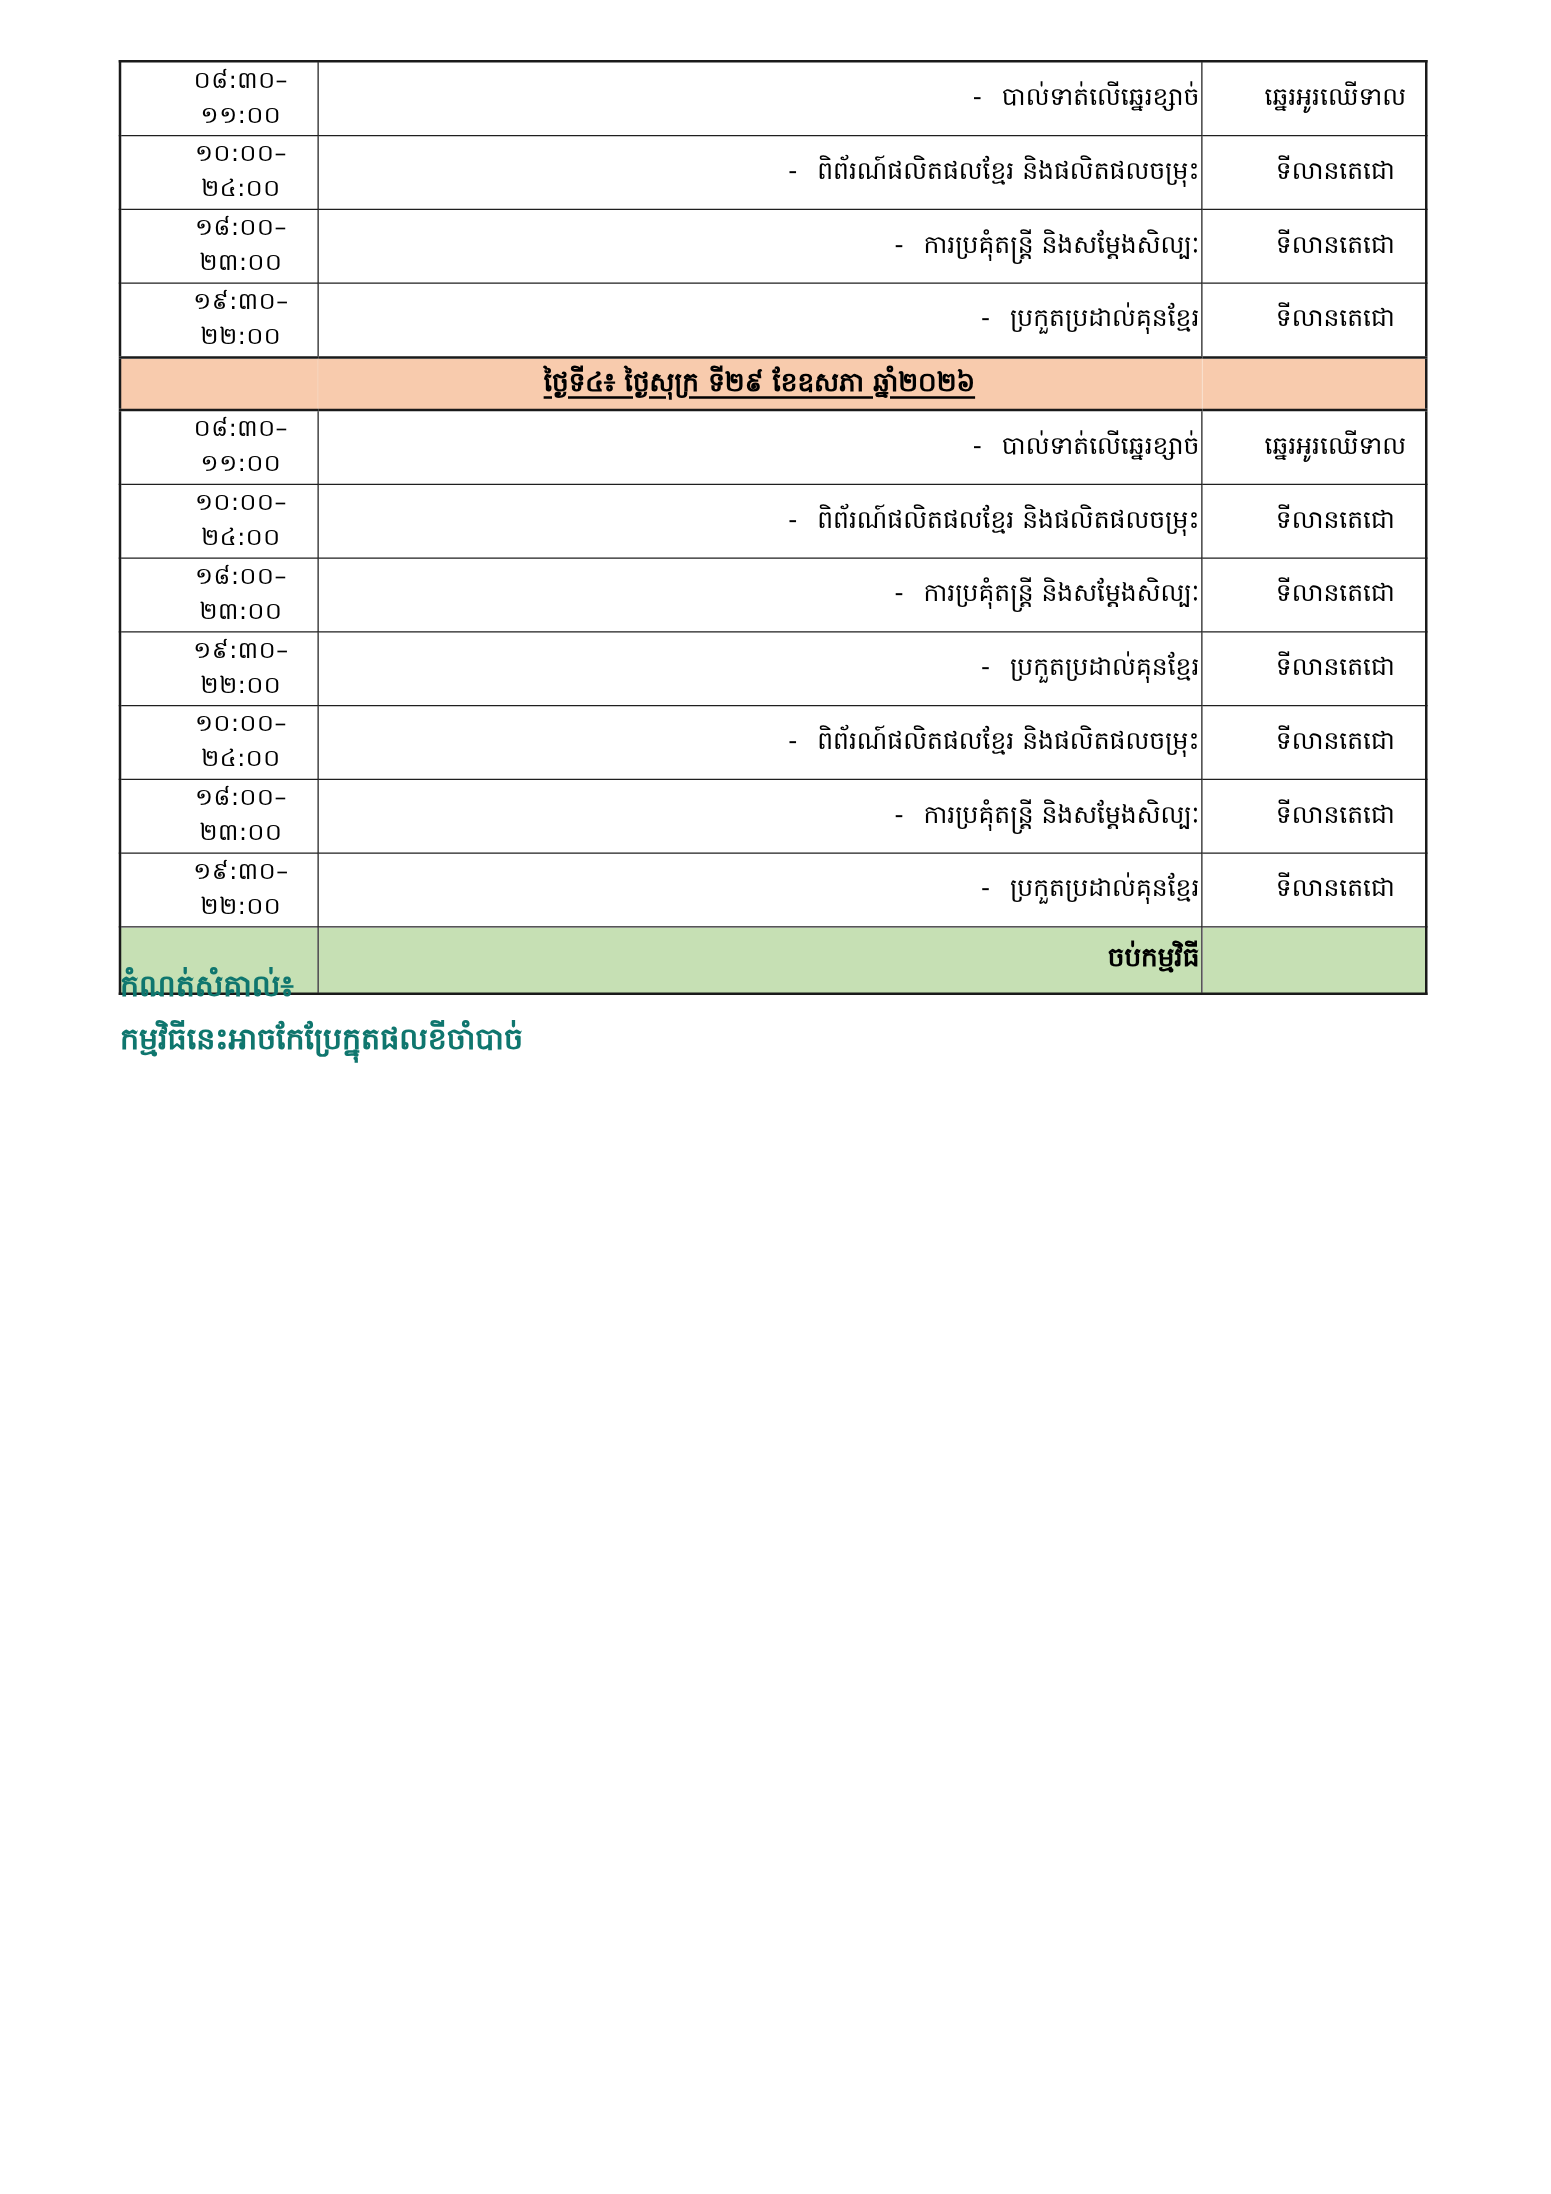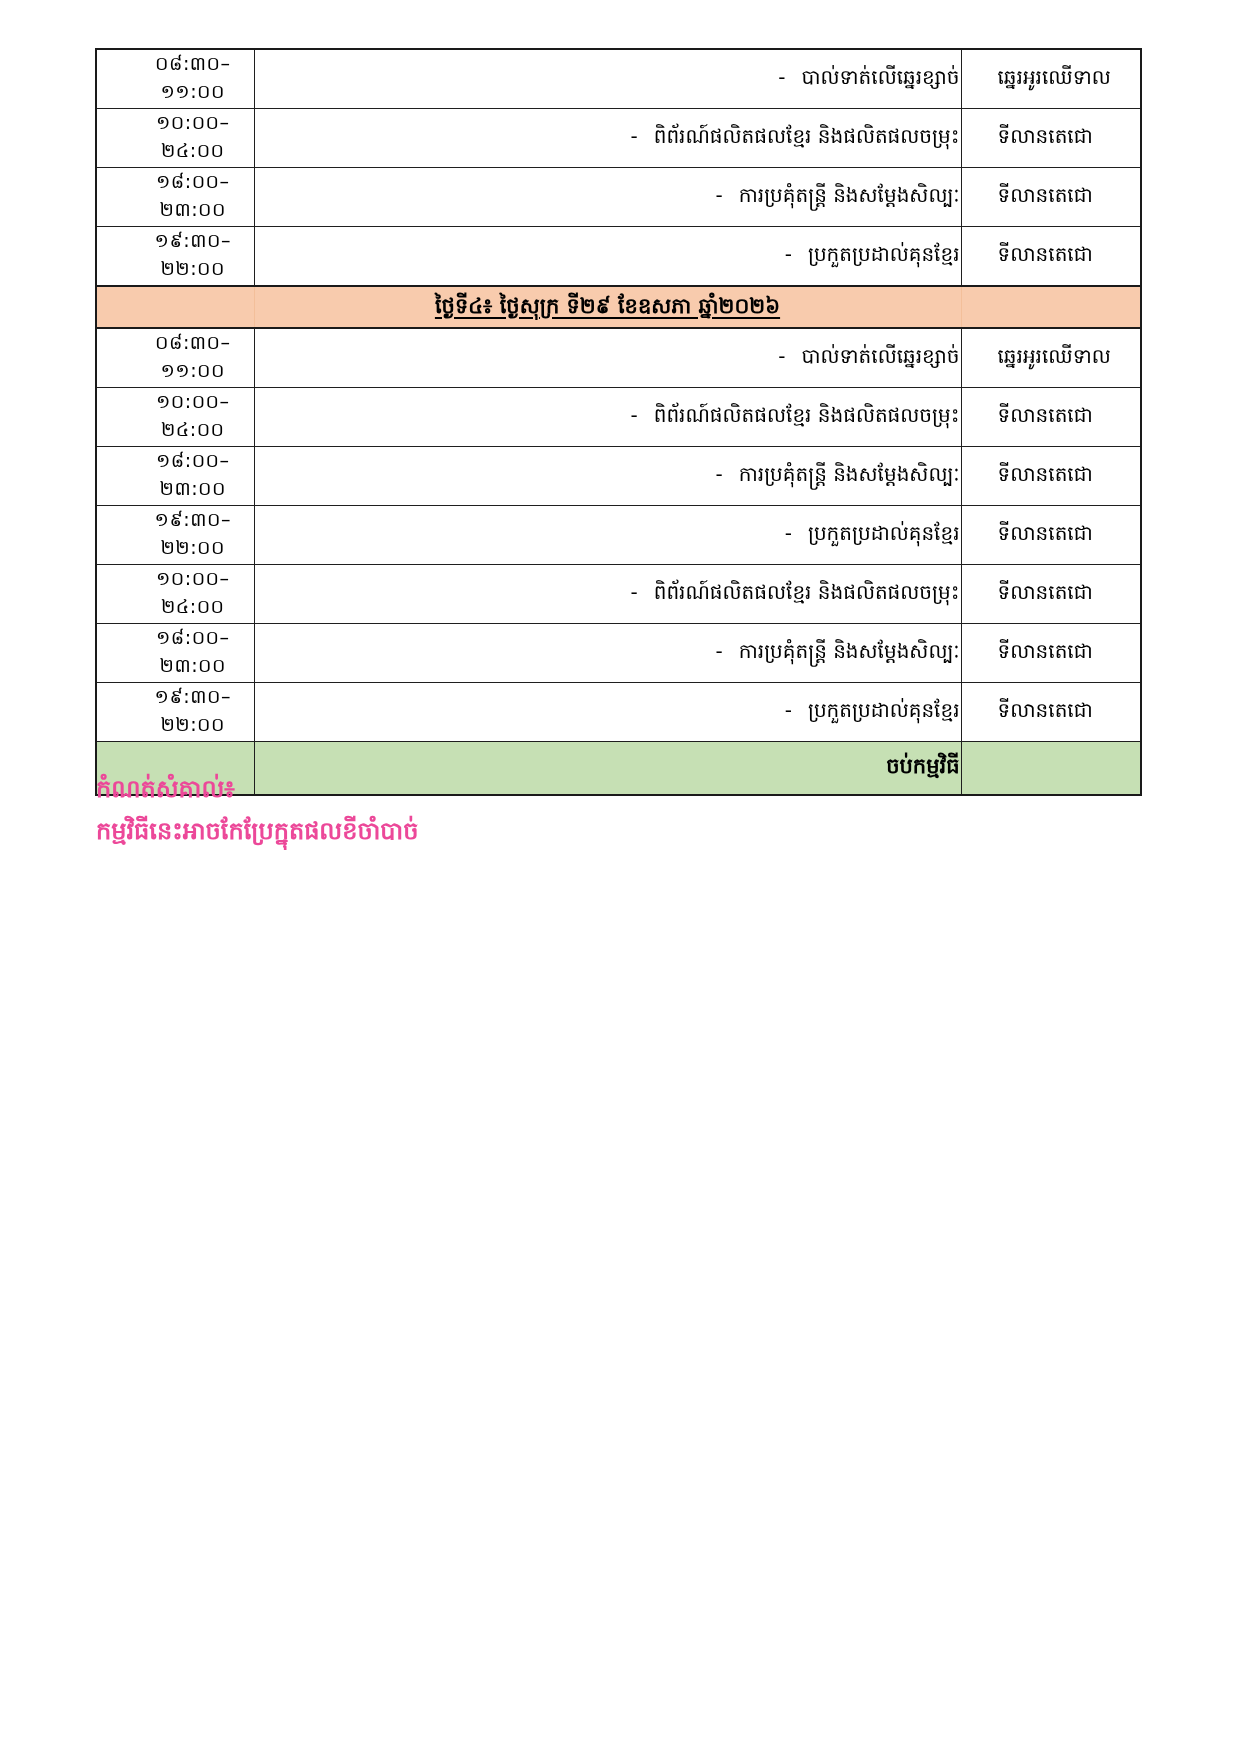--- a/index.html
+++ b/index.html
@@ -59,41 +59,41 @@
   td.desc {
     text-align: right;
     font-size: 20px;
     padding-left: 16px;
   }
   td.desc .bullet {
     display: inline-block;
     margin-right: 16px;
   }
   td.loc {
-    text-align: left;
+    text-align: center;
     font-size: 20px;
     padding-left: 36px;
   }
   tr.footer-row td {
     background: #C6E0B4;
     height: 53px;
   }
   td.footer-m {
     text-align: right;
     font-weight: bold;
     font-size: 21px;
   }
   .notes {
     position: absolute;
     left: 96px;
     top: 768px;
     font-weight: bold;
     font-size: 24px;
     line-height: 42px;
-    color: #ec4899;
+    color: #0f766e;
   }
 </style>
 </head>
 <body>
 
 <div class="page">
 
   <table class="schedule">
     <colgroup>
         <col class="c-time">

